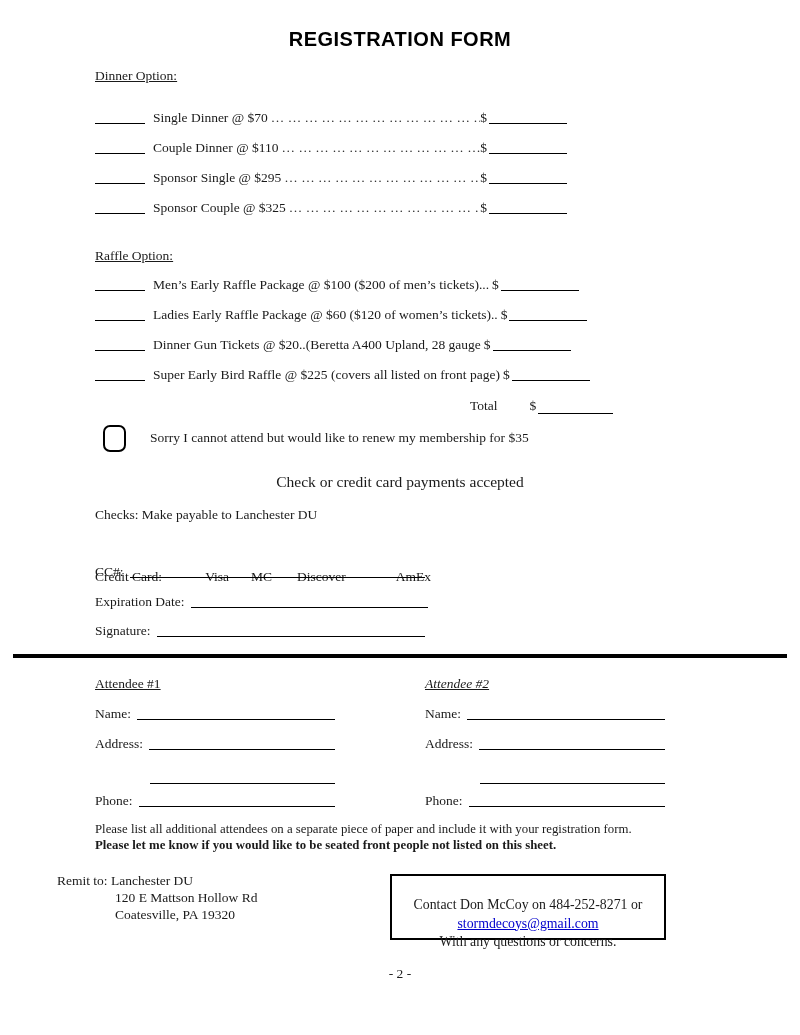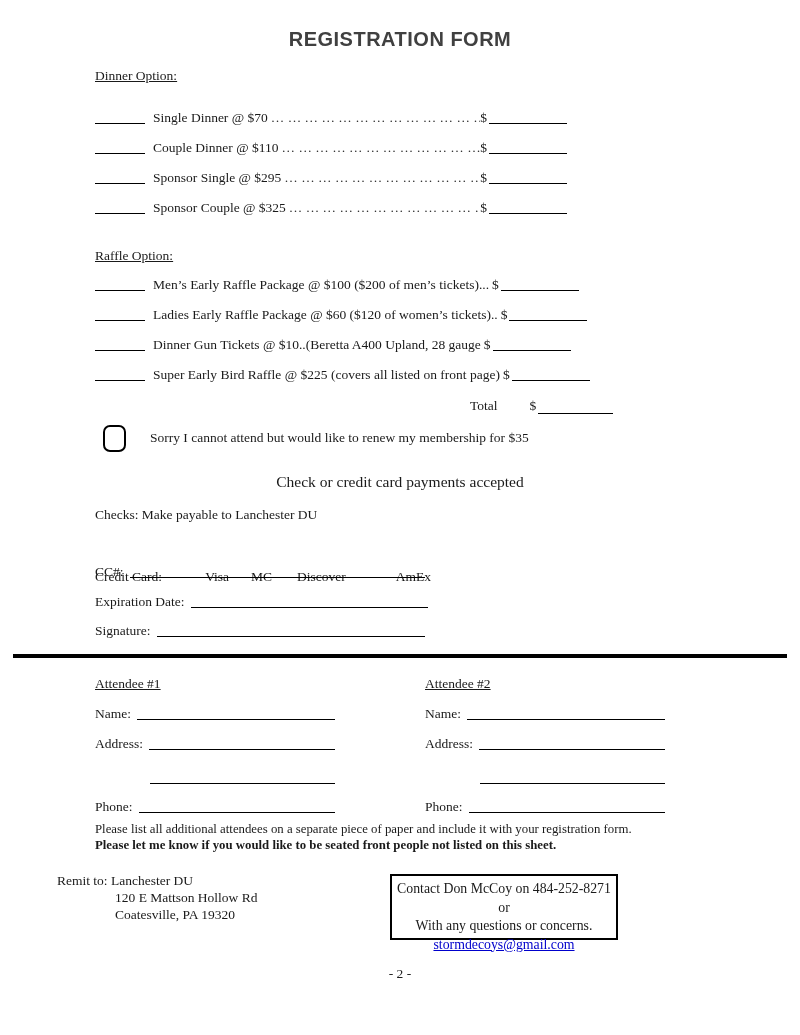--- a/index.html
+++ b/index.html
@@ -8,21 +8,21 @@
     width: 800px; height: 1035px; position: relative;
     font-family: "Liberation Serif", serif;
     color: #1a1a1a; font-size: 13.5px;
   }
   .abs { position: absolute; }
 
   
   .page-title {
     top: 28px; left: 0; width: 800px; text-align: center;
     font-family: "Liberation Sans", sans-serif;
-    font-weight: bold; font-size: 20px; letter-spacing: 0.5px; color: #404040;
+    font-weight: bold; font-size: 20px; letter-spacing: 0.5px; color: #000000;
   }
 
   .section-heading { text-decoration: underline; }
 
   
   .opt-rows { left: 95px; width: 472px; }
   .opt-row { display: flex; align-items: flex-end; height: 30px; }
   .blank { border-bottom: 1.5px solid #000; display: inline-block; margin-bottom: 2px; }
   .qty-blank { width: 50px; margin-right: 8px; flex: none; }
   .amt-blank { width: 78px; flex: none; }
@@ -65,35 +65,35 @@
   
   .att-col { top: 676px; width: 240px; }
   .att-col-1 { left: 95px; }
   .att-col-2 { left: 425px; }
   .att-row { display: flex; align-items: flex-end; height: 18px; text-align: center; }
   .att-row .blank { flex: 1 1 auto; margin-left: 6px; }
   .att-name { margin-top: 12px; }
   .att-addr { margin-top: 12px; }
   .att-addr2 { margin-top: 16px; }
   .att-addr2 .blank { margin-left: 55px; }
-  .att-phone { margin-top: 11px; }
+  .att-phone { margin-top: 5px; }
 
   
   .notes { top: 822px; left: 95px; width: 620px; font-size: 12.8px; line-height: 15.5px; }
   .notes .bold { font-weight: bold; }
 
   
   .remit { top: 872px; left: 57px; line-height: 17px; }
   .remit-indent { margin-left: 58px; }
 
   
   .contact-box {
-    top: 874px; left: 390px; width: 228px; height: 66px;
+    top: 874px; left: 390px; width: 276px; height: 66px;
     border: 2px solid #000; text-align: center;
-    font-size: 13.8px; line-height: 18.5px; padding-top: 4px;
+    font-size: 13.8px; line-height: 18.5px; padding-top: 20px;
   }
   .email-link { color: #0000cc; text-decoration: underline; cursor: pointer; }
 
   
   .page-number { top: 966px; left: 0; width: 800px; text-align: center; }
 </style>
 </head>
 <body>
 
 <div class="abs page-title">REGISTRATION FORM</div>
@@ -141,21 +141,21 @@
   </div>
   <div class="opt-row">
     <span class="blank qty-blank"></span>
     <span class="opt-label">Ladies Early Raffle Package @ $60 ($120 of women’s tickets)..</span>
     <span class="spacer"></span>
     <span class="dollar">$</span>
     <span class="blank amt-blank"></span>
   </div>
   <div class="opt-row">
     <span class="blank qty-blank"></span>
-    <span class="opt-label">Dinner Gun Tickets @ $10..(Beretta A400 Upland, 28 gauge</span>
+    <span class="opt-label">Dinner Gun Tickets @ $20..(Beretta A400 Upland, 28 gauge</span>
     <span class="spacer"></span>
     <span class="dollar">$</span>
     <span class="blank amt-blank"></span>
   </div>
   <div class="opt-row">
     <span class="blank qty-blank"></span>
     <span class="opt-label">Super Early Bird Raffle @ $225 (covers all listed on front page)</span>
     <span class="spacer"></span>
     <span class="dollar">$</span>
     <span class="blank amt-blank"></span>
@@ -206,21 +206,21 @@
   <div class="att-row att-addr2">
     <span class="blank"></span>
   </div>
   <div class="att-row att-phone">
     <span>Phone:</span>
     <span class="blank"></span>
   </div>
 </div>
 
 <div class="abs att-col att-col-2">
-  <div class="section-heading" style="display:inline-block;">Attendee #2</div>
+  <div class="section-heading" style="display:inline-block;font-style:italic;">Attendee #2</div>
   <div class="att-row att-name">
     <span>Name:</span>
     <span class="blank"></span>
   </div>
   <div class="att-row att-addr">
     <span>Address:</span>
     <span class="blank"></span>
   </div>
   <div class="att-row att-addr2">
     <span class="blank"></span>
@@ -237,17 +237,17 @@
 </div>
 
 <div class="abs remit">
   <div>Remit to: Lanchester DU</div>
   <div class="remit-indent">120 E Mattson Hollow Rd</div>
   <div class="remit-indent">Coatesville, PA 19320</div>
 </div>
 
 <div class="abs contact-box">
   <div>Contact Don McCoy on 484-252-8271 or</div>
+  <div><span class="email-link">stormdecoys@gmail.com</span></div>
   <div>With any questions or concerns.</div>
-  <div><span class="email-link">stormdecoys@gmail.com</span></div>
 </div>
 
 <div class="abs page-number">- 2 -</div>
 
 </body></html>

